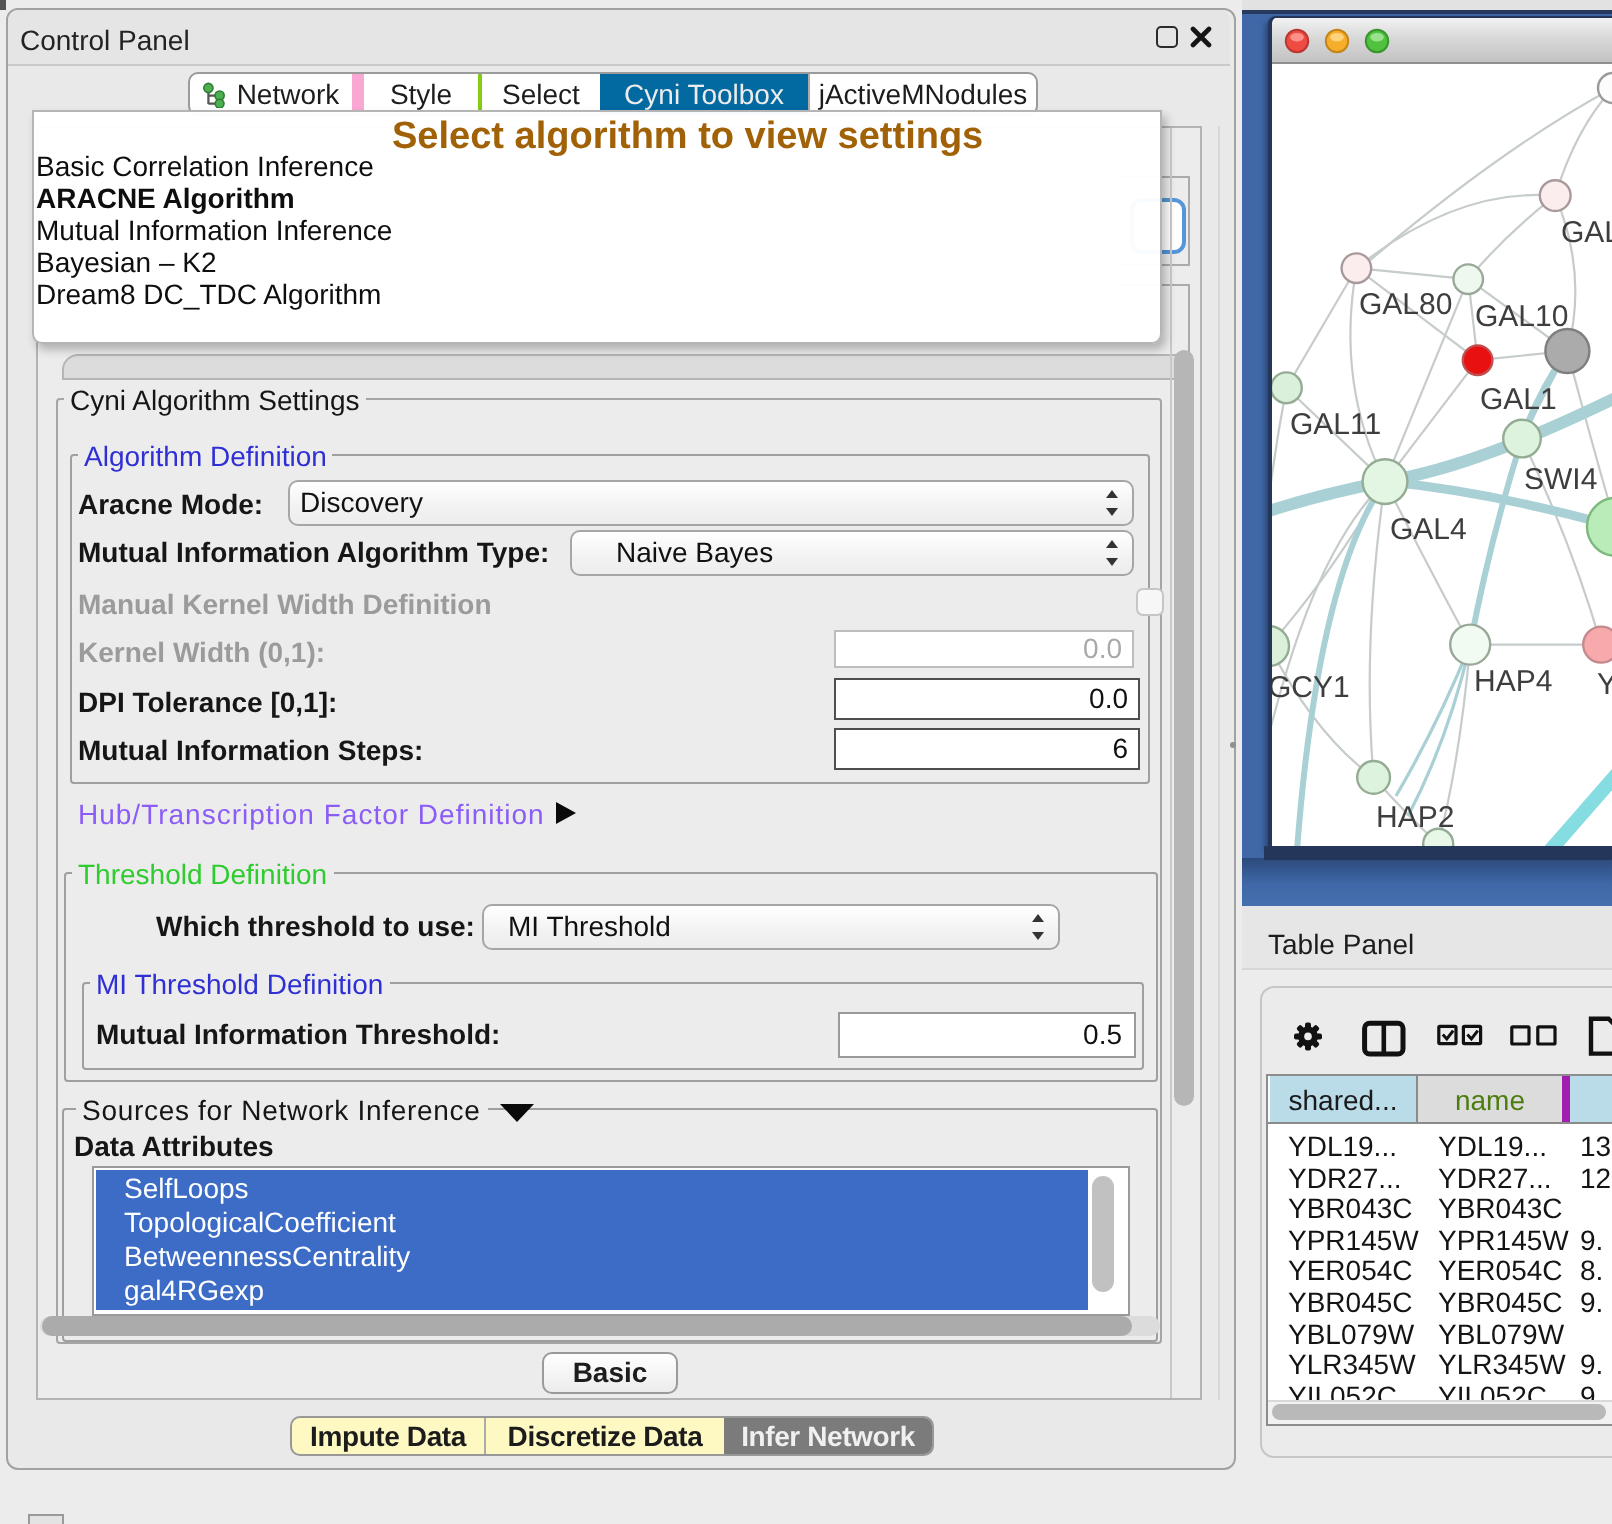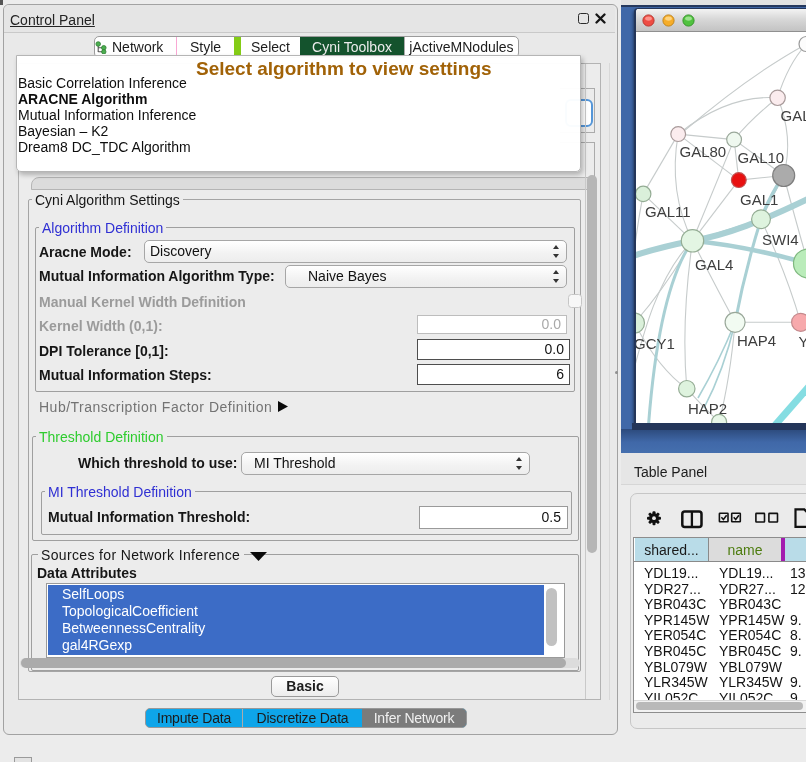--- a/index.html
+++ b/index.html
@@ -1,19 +1,19 @@
 <!DOCTYPE html>
 <html><head>
 <meta charset="utf-8">
 <style>
   html,body{margin:0;padding:0;}
   body{width:806px;height:762px;position:relative;overflow:hidden;
        background:#ececec;font-family:"Liberation Sans",sans-serif;}
   .abs{position:absolute;}
-  .lbl{font-size:14px;color:#737373;white-space:nowrap;}
+  .lbl{font-size:14px;color:#8b5cf6;white-space:nowrap;}
   .blbl{font-size:14px;font-weight:bold;color:#161616;white-space:nowrap;}
   .glbl{font-size:14px;font-weight:bold;color:#9b9b9b;white-space:nowrap;}
   .combo{position:absolute;background:linear-gradient(#ffffff,#f2f2f2 60%,#ededed);
          border:1px solid #a6a6a6;border-radius:5px;font-size:14px;color:#111;}
   .combo .arr{position:absolute;right:5px;top:0;bottom:0;width:10px;}
   .tfield{position:absolute;background:#fff;font-size:14px;color:#111;text-align:right;}
   .groupbox{position:absolute;border:1px solid #9f9f9f;border-radius:2px;}
   .gtitle{position:absolute;font-size:14px;background:#ececec;padding:0 3px;white-space:nowrap;}
 </style>
 </head>
@@ -209,40 +209,40 @@
       </div>
   </div>
 
   <div style="position:absolute;left:0;top:162px;width:100%;height:11px;background:#f2f2f2;border-top:1px solid #d9d9d9;">
     <div style="position:absolute;left:2px;top:1px;width:167px;height:8px;background:#b9b9b9;border-radius:4px;"></div>
   </div>
 </div>
 
 <div class="abs" style="left:3px;top:4px;width:613px;height:729px;background:#e9e9e9;border:1px solid #a2a2a2;border-radius:6px;"></div>
 <div class="abs" style="left:4px;top:5px;width:611px;height:27px;background:#e5e5e5;border-bottom:1px solid #c9c9c9;border-radius:5px 5px 0 0;"></div>
-<div class="abs lbl" style="left:10px;top:12px;color:#232323;text-decoration:underline;">Control Panel</div>
+<div class="abs lbl" style="left:10px;top:12px;color:#232323;">Control Panel</div>
 
 <div class="abs" style="left:578px;top:13px;width:9px;height:9px;border:1.7px solid #2b2b2b;border-radius:2.5px;background:transparent;"></div>
 <svg class="abs" style="left:595px;top:13px;" width="11" height="11">
   <path d="M 1.5,1.5 L 9.5,9.5 M 9.5,1.5 L 1.5,9.5" stroke="#151515" stroke-width="2.3" stroke-linecap="round"></path>
 </svg>
 
 <div class="abs" style="left:94px;top:36px;width:425px;height:22px;background:#fff;border:1px solid #9b9b9b;border-radius:5px;box-sizing:border-box;display:flex;font-size:14px;color:#1c1c1c;">
-  <div style="width:81px;display:flex;align-items:center;border-right:1px solid #f9a8d4;">
+  <div style="width:81px;display:flex;align-items:center;justify-content:center;border-right:6px solid #f9a8d4;">
     <svg width="13" height="13" style="margin-right:4px;">
       <path d="M3.2,4 L3.2,11 M3.2,6.8 L7,6.8 M3.2,10.8 L7,10.8" stroke="#555" stroke-width="1.1" fill="none"></path>
       <circle cx="3.2" cy="3" r="2.3" fill="#4caf50" stroke="#2e7d32" stroke-width="0.8"></circle>
       <circle cx="8.8" cy="6.8" r="2.3" fill="#4caf50" stroke="#2e7d32" stroke-width="0.8"></circle>
       <circle cx="8.8" cy="10.8" r="2.2" fill="#4caf50" stroke="#2e7d32" stroke-width="0.8"></circle>
     </svg>
     Network
   </div>
-  <div style="width:57px;display:flex;align-items:center;justify-content:center;border-right:7px solid #84cc16;">Style</div>
+  <div style="width:57px;display:flex;align-items:center;justify-content:center;border-right:2px solid #84cc16;">Style</div>
   <div style="width:59px;display:flex;align-items:center;justify-content:center;">Select</div>
-  <div style="width:104px;display:flex;align-items:center;justify-content:center;background:#14532d;color:#ececec;">Cyni Toolbox</div>
+  <div style="width:104px;display:flex;align-items:center;justify-content:center;background:#0369a1;color:#ececec;">Cyni Toolbox</div>
   <div style="flex:1;display:flex;align-items:center;justify-content:center;border-left:1px solid #ababab;">jActiveMNodules</div>
 </div>
 
 <div class="abs" style="left:18px;top:63px;width:583px;height:637px;background:#ececec;border:1px solid #b3b3b3;box-sizing:border-box;"></div>
 <div class="abs" style="left:609px;top:63px;width:1px;height:637px;background:#d8d8d8;"></div>
 
 <div class="abs" style="left:560px;top:88px;width:34px;height:43px;border:1px solid #ababab;border-left:0;"></div>
 <div class="abs" style="left:565px;top:99px;width:24px;height:24px;border:2.5px solid #5596d8;border-radius:6px;background:#fff;"></div>
 <div class="abs" style="left:560px;top:142px;width:34px;height:46px;border:1px solid #ababab;border-left:0;"></div>
 <div class="abs" style="left:31px;top:177px;width:564px;height:11px;background:#dcdcdc;border:1px solid #b5b5b5;border-radius:8px 8px 0 0;"></div>
@@ -312,21 +312,21 @@
 <div class="abs" style="left:546px;top:588px;width:11px;height:58px;background:#c1c1c1;border-radius:5.5px;"></div>
 
 <div class="abs" style="left:20px;top:658px;width:560px;height:10px;background:#dcdcdc;border-radius:5px;"></div>
 <div class="abs" style="left:21px;top:658px;width:545px;height:10px;background:#ababab;border-radius:5px;"></div>
 
 <div class="abs" style="left:585px;top:64px;width:1px;height:635px;background:#c9c9c9;"></div>
 <div class="abs" style="left:586.5px;top:175px;width:10px;height:378px;background:#b6b6b6;border-radius:5px;"></div>
 
 <div class="abs" style="left:271px;top:676px;width:66px;height:19px;background:linear-gradient(#ffffff,#ececec);border:1px solid #9a9a9a;border-radius:5px;text-align:center;font-size:14px;font-weight:bold;color:#1d1d1d;line-height:19px;">Basic</div>
 
-<div class="abs" style="left:145px;top:708px;width:322px;height:20px;background:#0ea5e9;border:1px solid #989898;border-radius:5px;box-sizing:border-box;display:flex;font-size:14px;font-weight:normal;letter-spacing:-0.2px;color:#1c1c1c;text-align:center;">
+<div class="abs" style="left:145px;top:708px;width:322px;height:20px;background:#fef9c3;border:1px solid #989898;border-radius:5px;box-sizing:border-box;display:flex;font-size:14px;font-weight:bold;letter-spacing:-0.2px;color:#1c1c1c;text-align:center;">
   <div style="width:96px;display:flex;align-items:center;justify-content:center;border-right:1px solid #ababab;">Impute Data</div>
   <div style="width:119px;display:flex;align-items:center;justify-content:center;">Discretize Data</div>
   <div style="flex:1;display:flex;align-items:center;justify-content:center;background:#7b7b7b;color:#f0f0f0;border-radius:0 4px 4px 0;">Infer Network</div>
 </div>
 
 <div class="abs" style="left:14px;top:757px;width:16px;height:10px;border:1.5px solid #9a9a9a;background:#e3e3e3;"></div>
 
 <div class="abs" style="left:0;top:0;width:3px;height:5px;background:#555;"></div>
 
 <div class="abs" style="left:16px;top:55px;width:563px;height:115px;background:rgba(255,255,255,0.97);border:1px solid #b5b5b5;border-radius:0 0 5px 5px;box-shadow:2px 3px 5px rgba(0,0,0,0.25);"></div>

